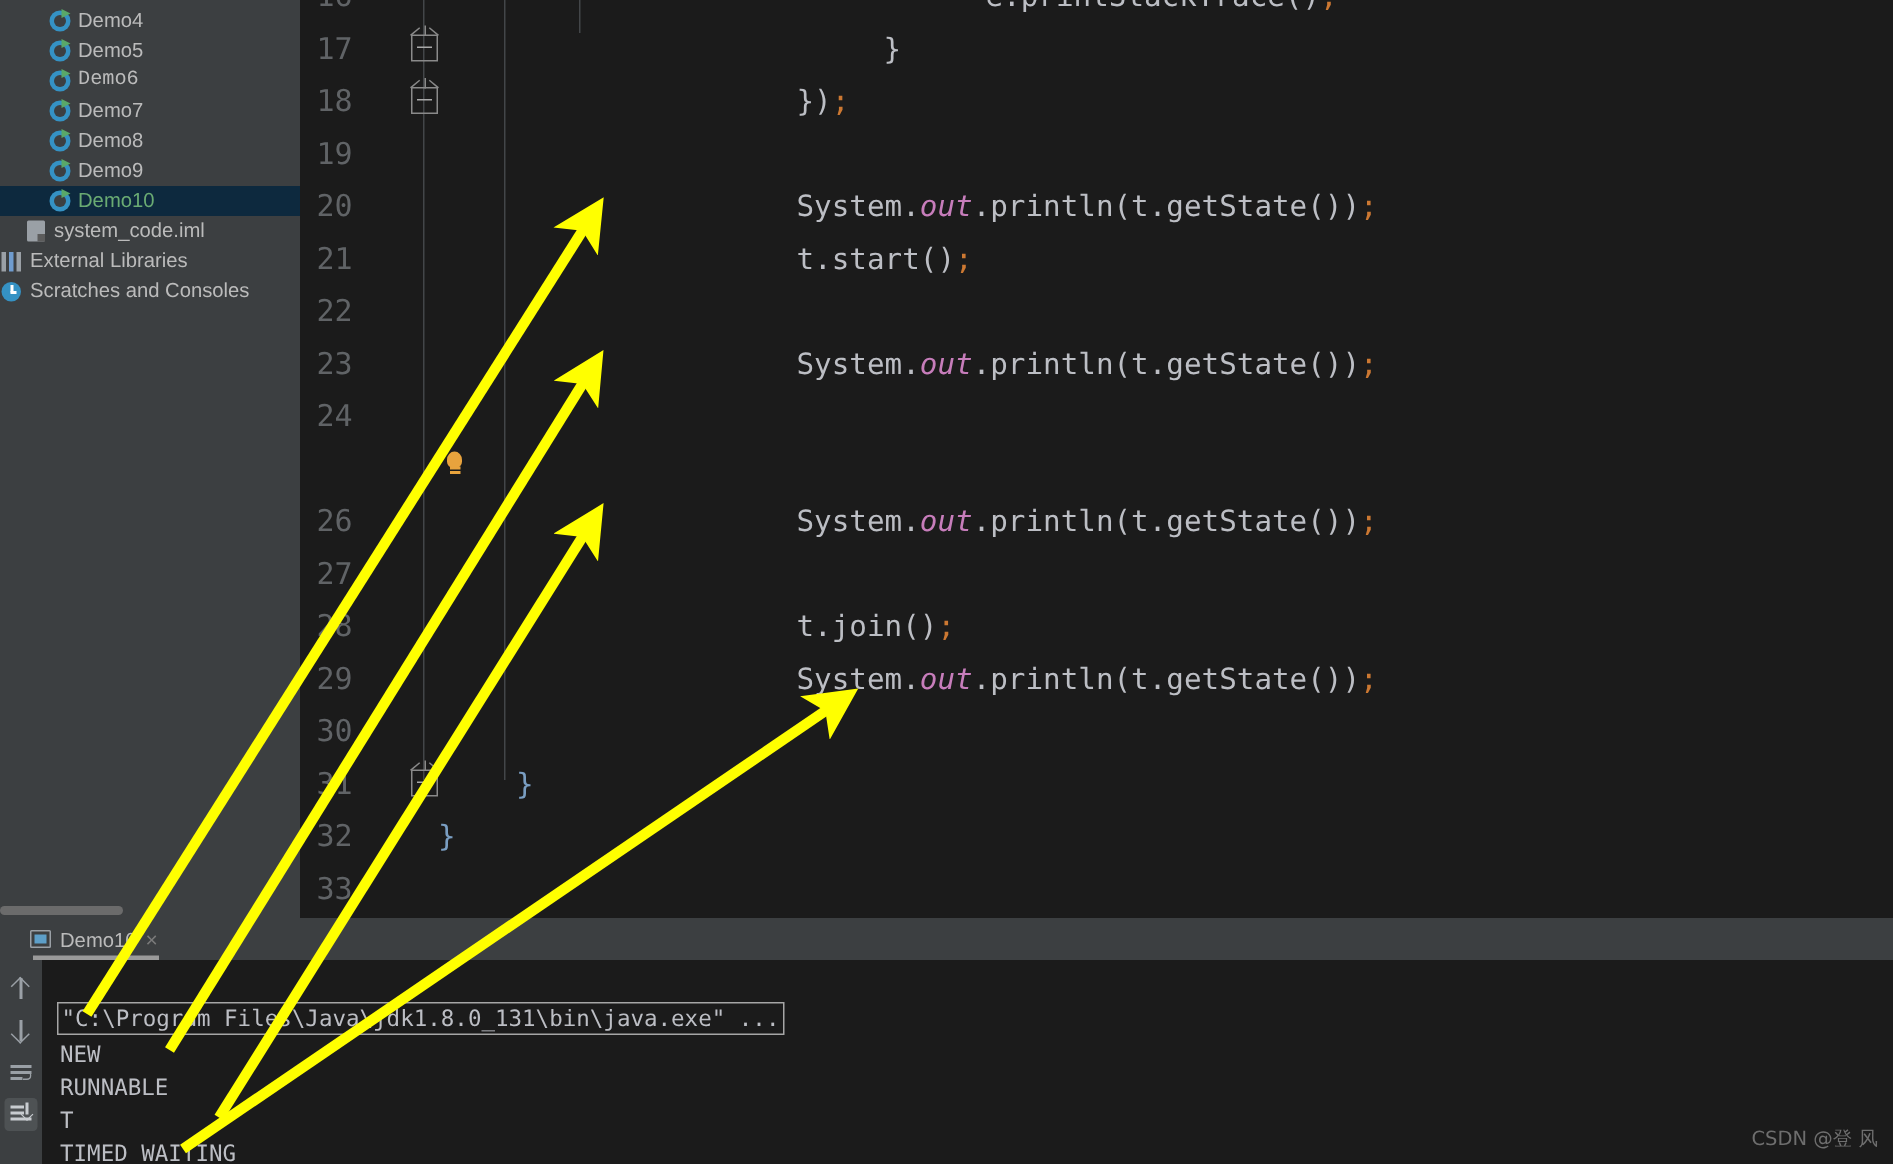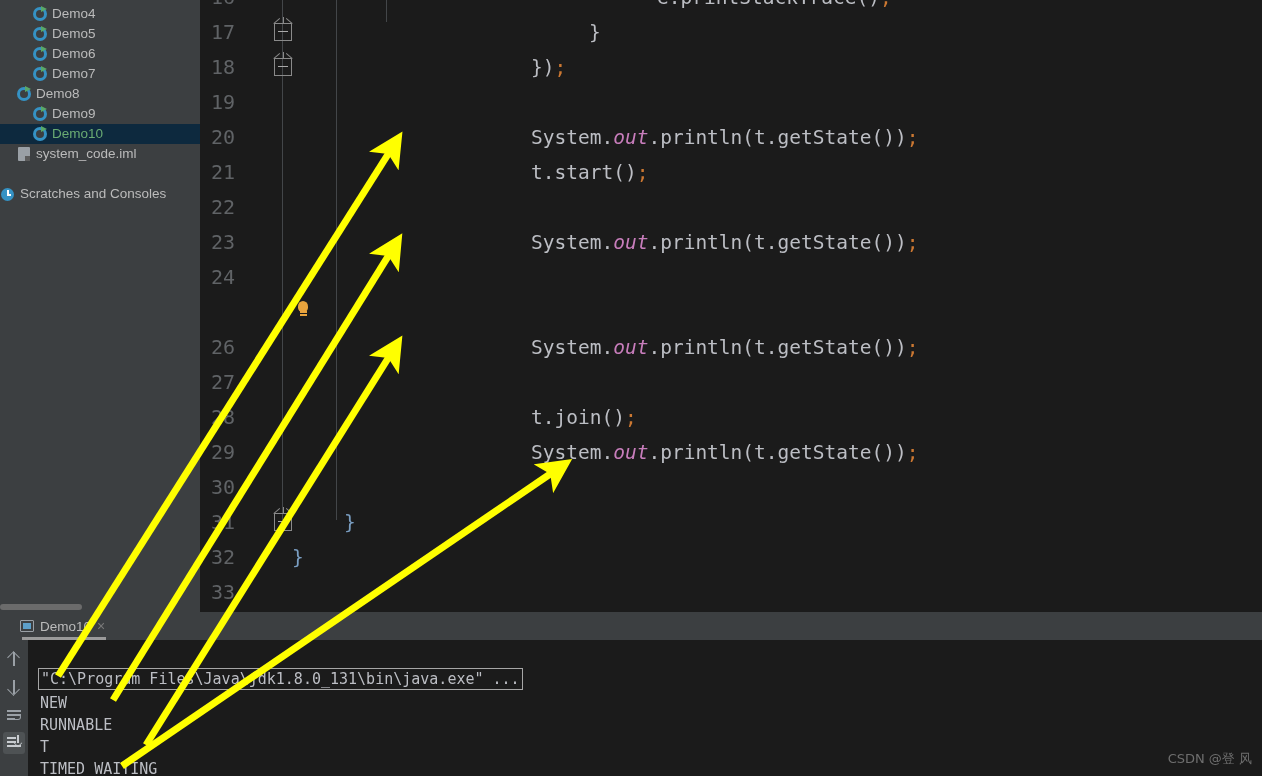--- a/index.html
+++ b/index.html
@@ -192,35 +192,35 @@
       <span class="lbl">Demo4</span>
     </div>
 
     <div class="tree-item" style="top:24px;padding-left:32px;position:absolute;left:0;width:200px;">
       <span class="ico">
           <i class="ic-class"></i>
         </span>
       <span class="lbl">Demo5</span>
     </div>
 
-    <div class="tree-item" style="top:44px;padding-left:32px;position:absolute;left:0;width:200px;">
+    <div class="tree-item" style="top:44px;padding-left:32px;position:absolute;left:0;width:200px;font-family:Liberation Mono, monospace;">
       <span class="ico">
           <i class="ic-class"></i>
         </span>
       <span class="lbl">Demo6</span>
     </div>
 
     <div class="tree-item" style="top:64px;padding-left:32px;position:absolute;left:0;width:200px;">
       <span class="ico">
           <i class="ic-class"></i>
         </span>
       <span class="lbl">Demo7</span>
     </div>
 
-    <div class="tree-item" style="top:84px;padding-left:16px;position:absolute;left:0;width:200px;">
+    <div class="tree-item" style="top:84px;padding-left:32px;position:absolute;left:0;width:200px;">
       <span class="ico">
           <i class="ic-class"></i>
         </span>
       <span class="lbl">Demo8</span>
     </div>
 
     <div class="tree-item" style="top:104px;padding-left:32px;position:absolute;left:0;width:200px;">
       <span class="ico">
           <i class="ic-class"></i>
         </span>
@@ -234,20 +234,26 @@
       <span class="lbl">Demo10</span>
     </div>
 
     <div class="tree-item" style="top:144px;padding-left:16px;position:absolute;left:0;width:200px;">
       <span class="ico">
           <i class="ic-iml"></i>
         </span>
       <span class="lbl">system_code.iml</span>
     </div>
 
+    <div class="tree-item" style="top:164px;padding-left:0px;position:absolute;left:0;width:200px;">
+      <span class="ico">
+          <i class="ic-lib"></i>
+        </span>
+      <span class="lbl">External Libraries</span>
+    </div>
 
     <div class="tree-item" style="top:184px;padding-left:0px;position:absolute;left:0;width:200px;">
       <span class="ico">
           <i class="ic-scratch"></i>
         </span>
       <span class="lbl">Scratches and Consoles</span>
     </div>
 
     <div class="sb-hscroll"></div>
   </div>

